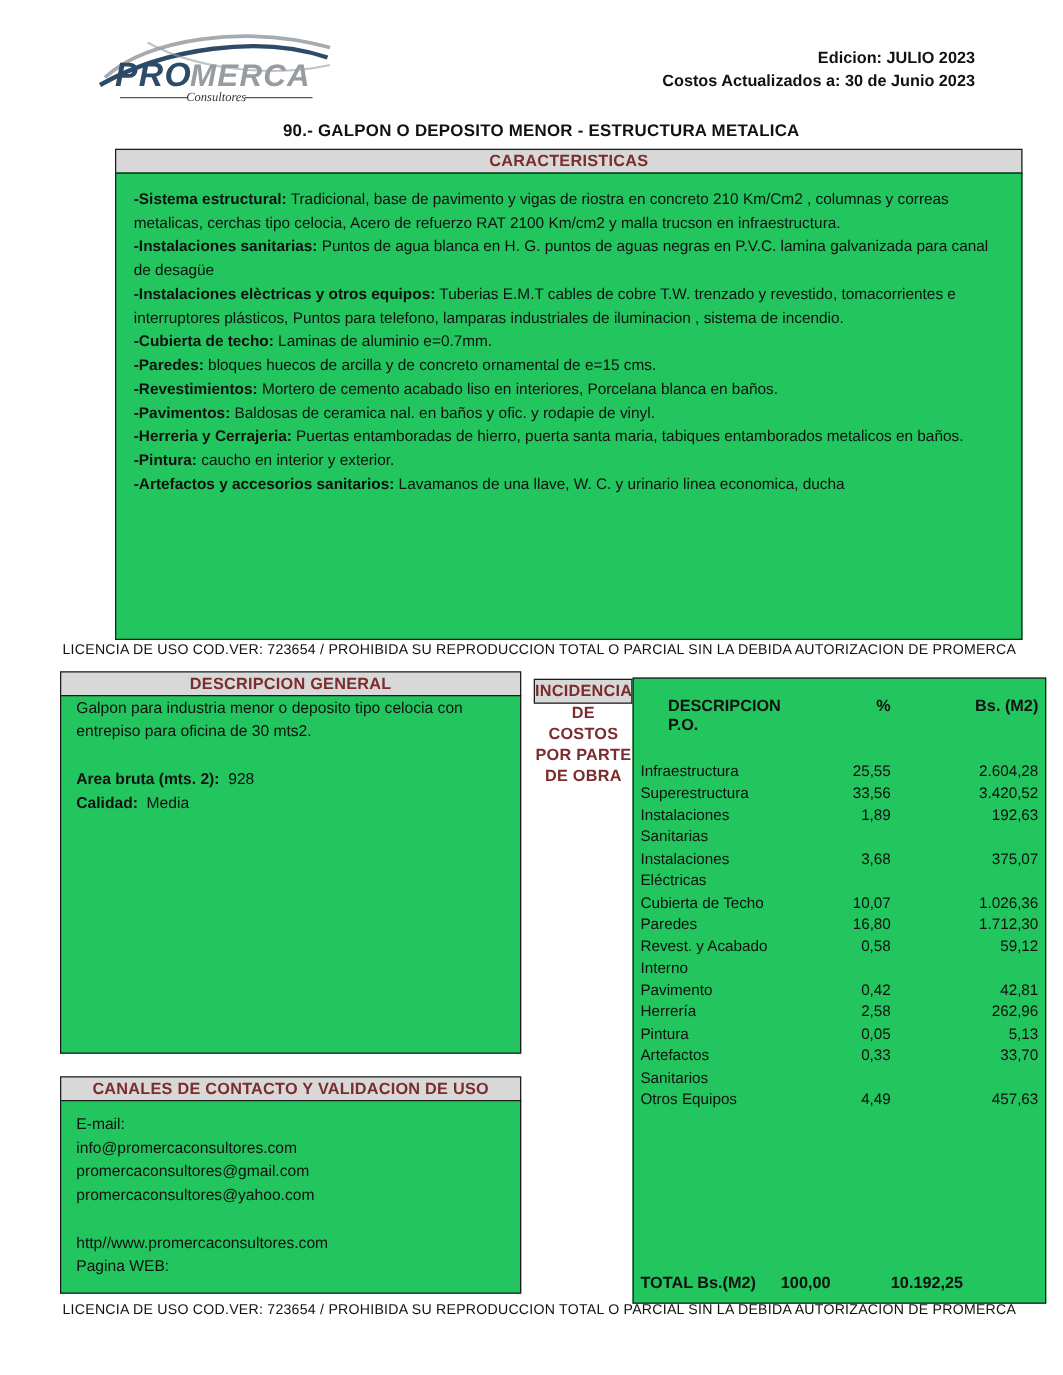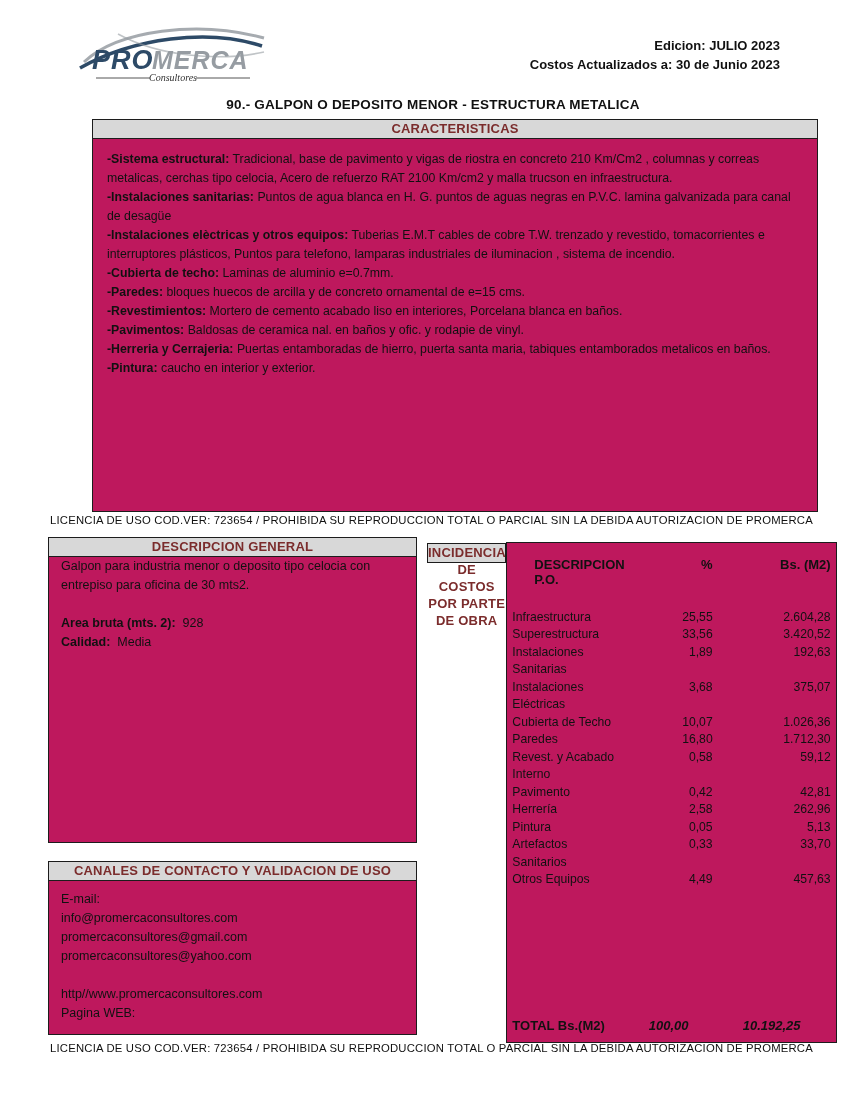--- a/index.html
+++ b/index.html
@@ -32,21 +32,21 @@
   
   .bar{
     background:var(--header-gray);
     border:1.5px solid var(--line);
     color:var(--accent-maroon);
     font-weight:bold;font-size:13px;
     text-align:center;line-height:17px;height:20px;
     letter-spacing:.2px;
   }
   .box{
-    background:#be185d;
+    background:#22c55e;
     border:1.5px solid var(--line);
     margin-top:-1.5px;
   }
   
   #sec-caract{position:absolute;left:48px;top:119px;width:770px;padding-left:44px;}
   #sec-caract .box{height:374px;padding:11px 14px;font-size:12.3px;line-height:19px;}
   #sec-caract .item b{font-weight:bold;}
   
   .license{
     position:absolute;left:50px;width:760px;
@@ -78,21 +78,21 @@
   .row{
     display:grid;grid-template-columns:1fr 88px 118px;
     font-size:12.2px;line-height:17.5px;
   }
   .row .c-pct,.row .c-bs{text-align:right;}
   .flex-gap{flex:1;}
   .total-row{
     display:grid;grid-template-columns:1fr 88px 118px;
     font-weight:bold;font-size:13px;line-height:20px;
   }
-  .total-row .c-pct,.total-row .c-bs{text-align:center;font-style:italic;}
+  .total-row .c-pct,.total-row .c-bs{text-align:left;}
   
   .logo svg{display:block;}
 </style>
 </head>
 <body>
 
 <div class="logo">
   <svg width="190" height="64" viewBox="0 0 190 64">
     <path d="M6 40 C 40 8, 120 -2, 186 16" fill="none" stroke="var(--logo-gray)" stroke-width="3" opacity="0.85"></path>
     <path d="M2 46 C 55 16, 130 6, 184 24" fill="none" stroke="var(--logo-navy)" stroke-width="3.5"></path>
@@ -127,20 +127,21 @@
       <div class="item"><b>-Paredes:</b> <span>bloques huecos de arcilla y de concreto ornamental de e=15 cms.</span></div>
 
       <div class="item"><b>-Revestimientos:</b> <span>Mortero de cemento acabado liso  en interiores, Porcelana blanca en baños.</span></div>
 
       <div class="item"><b>-Pavimentos:</b> <span>Baldosas de ceramica nal. en baños y ofic. y rodapie de vinyl.</span></div>
 
       <div class="item"><b>-Herreria y Cerrajeria:</b> <span>Puertas entamboradas de hierro, puerta santa maria, tabiques entamborados metalicos en baños.</span></div>
 
       <div class="item"><b>-Pintura:</b> <span>caucho en interior y exterior.</span></div>
 
+      <div class="item"><b>-Artefactos y accesorios sanitarios:</b> <span>Lavamanos de una llave, W. C. y urinario linea economica, ducha</span></div>
     </div>
 </section>
 
 <div class="license" id="license-top">LICENCIA DE USO COD.VER: 723654  / PROHIBIDA SU REPRODUCCION TOTAL O PARCIAL SIN LA DEBIDA AUTORIZACION DE PROMERCA</div>
 
 <section id="sec-descgen">
   <div class="bar">DESCRIPCION GENERAL</div>
   <div class="box">
     <div>Galpon para industria menor o deposito tipo celocia con entrepiso para oficina de 30 mts2.</div>
     <div class="spacer"></div>

